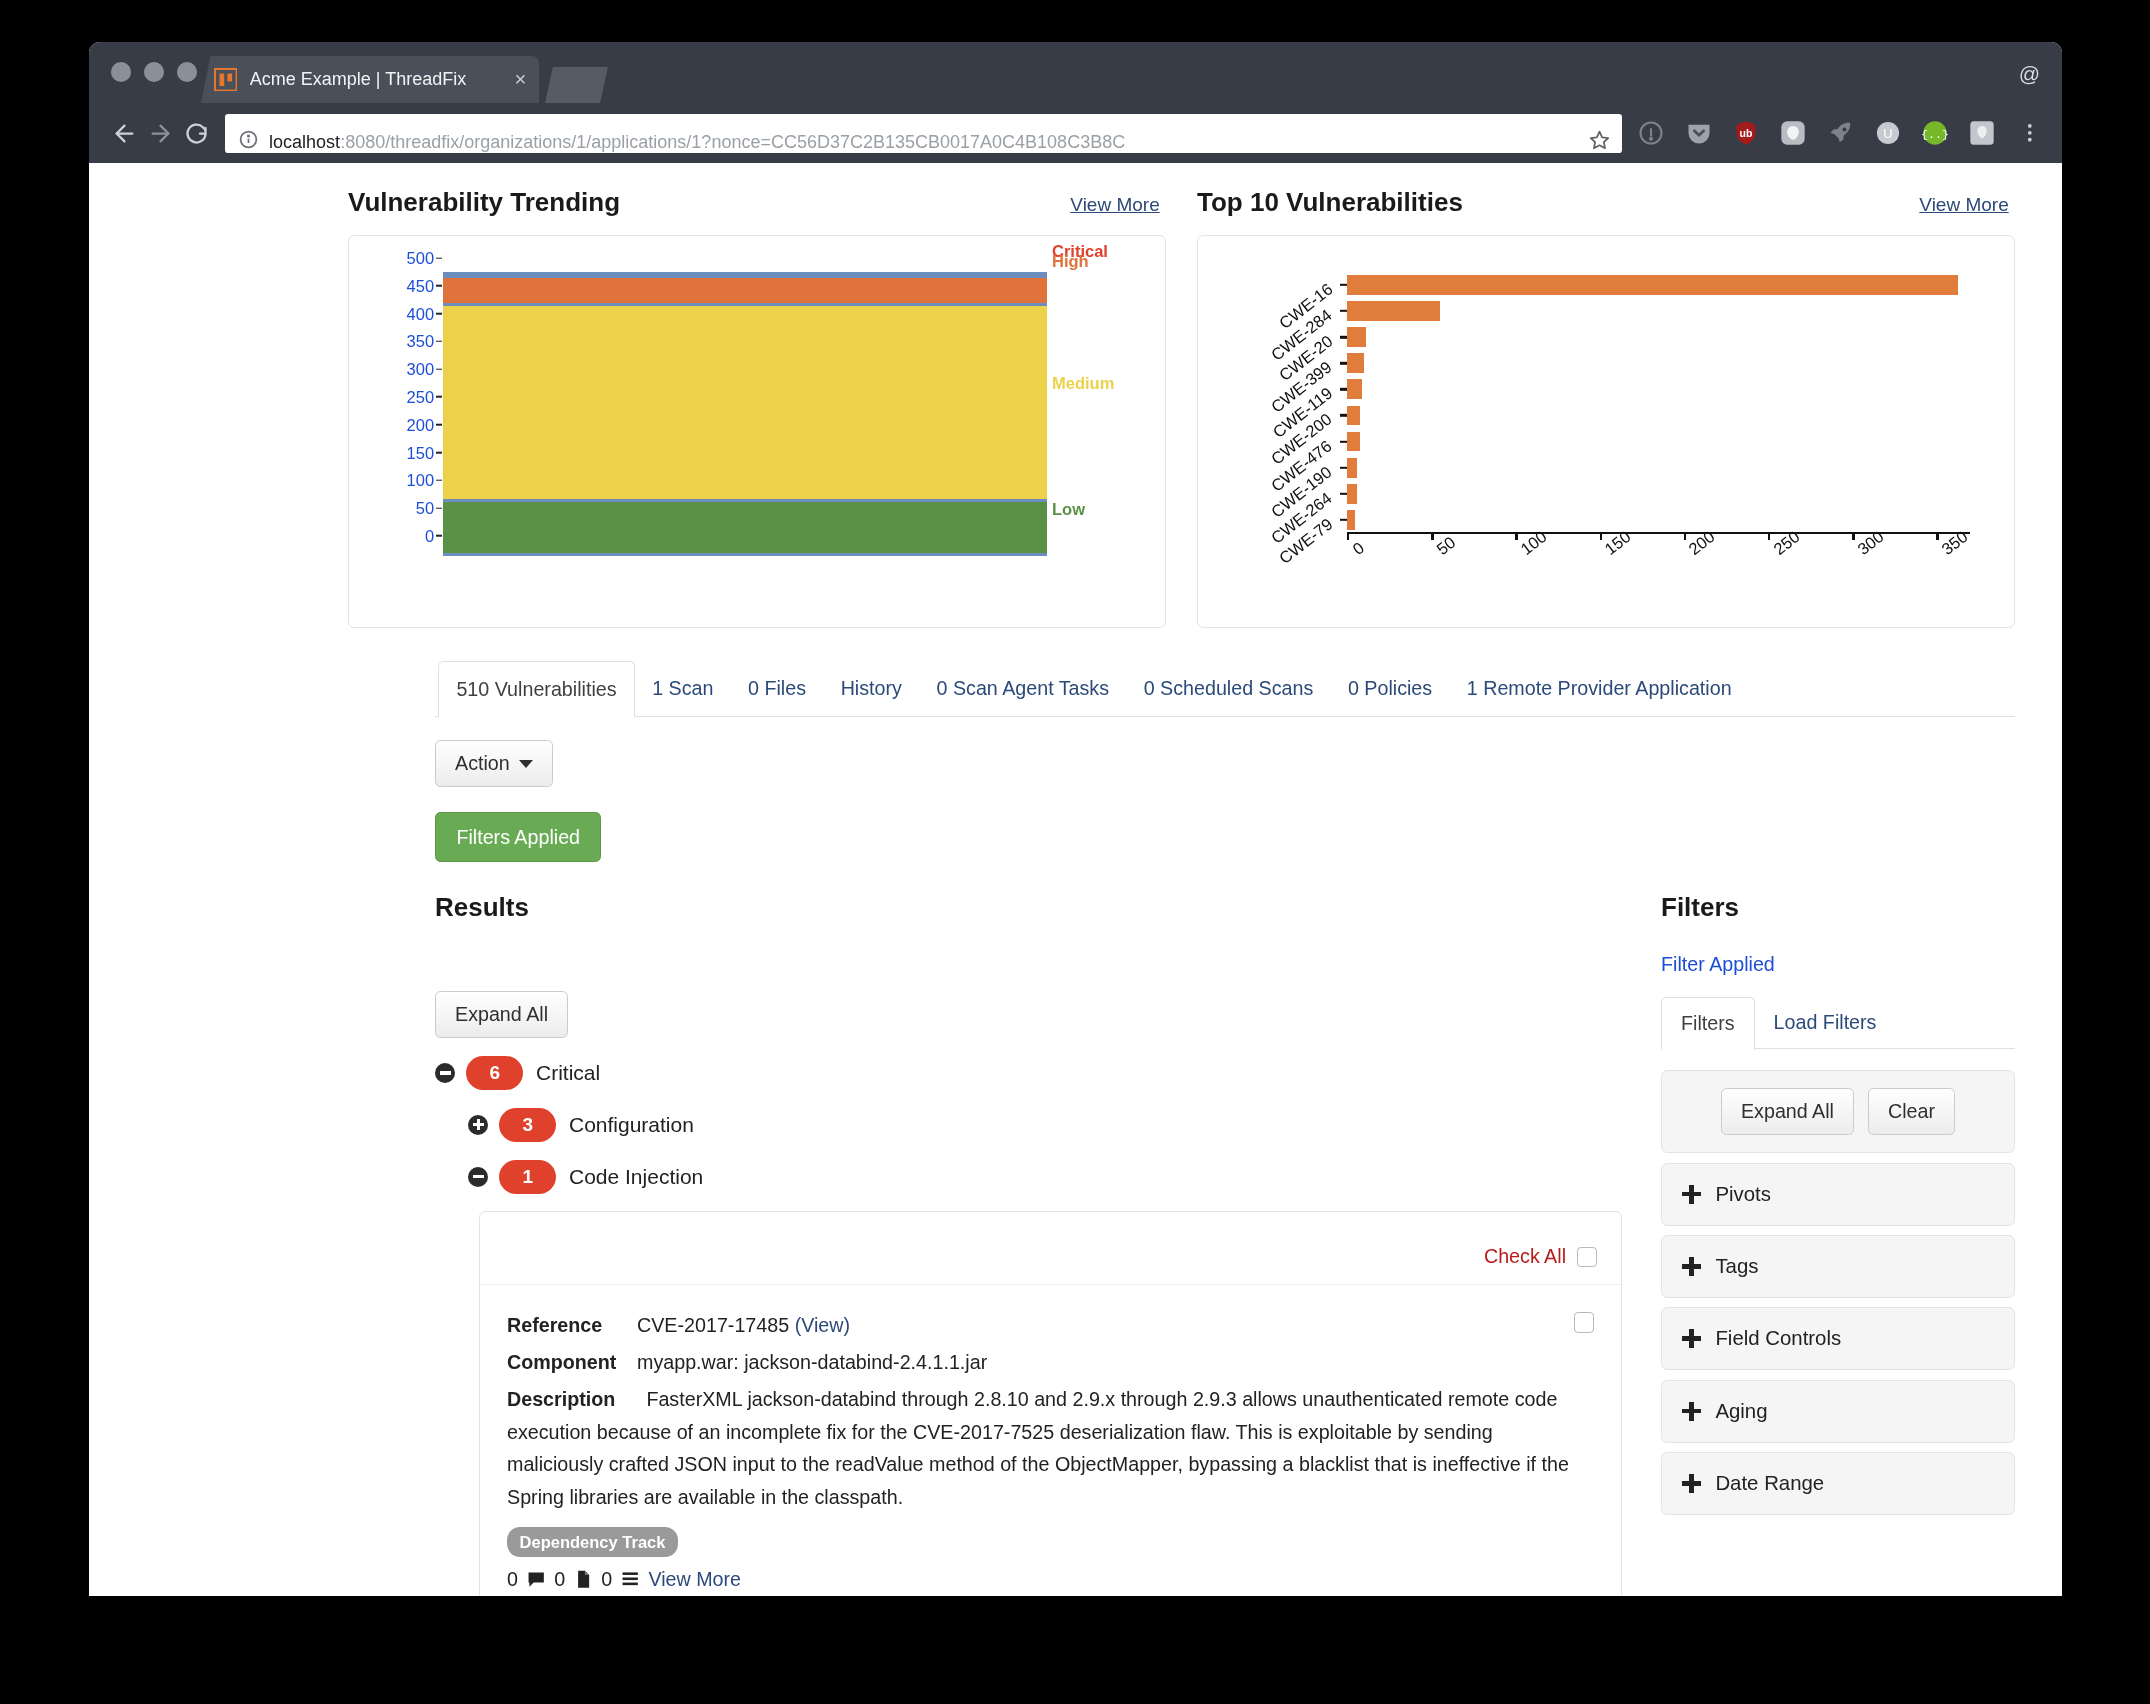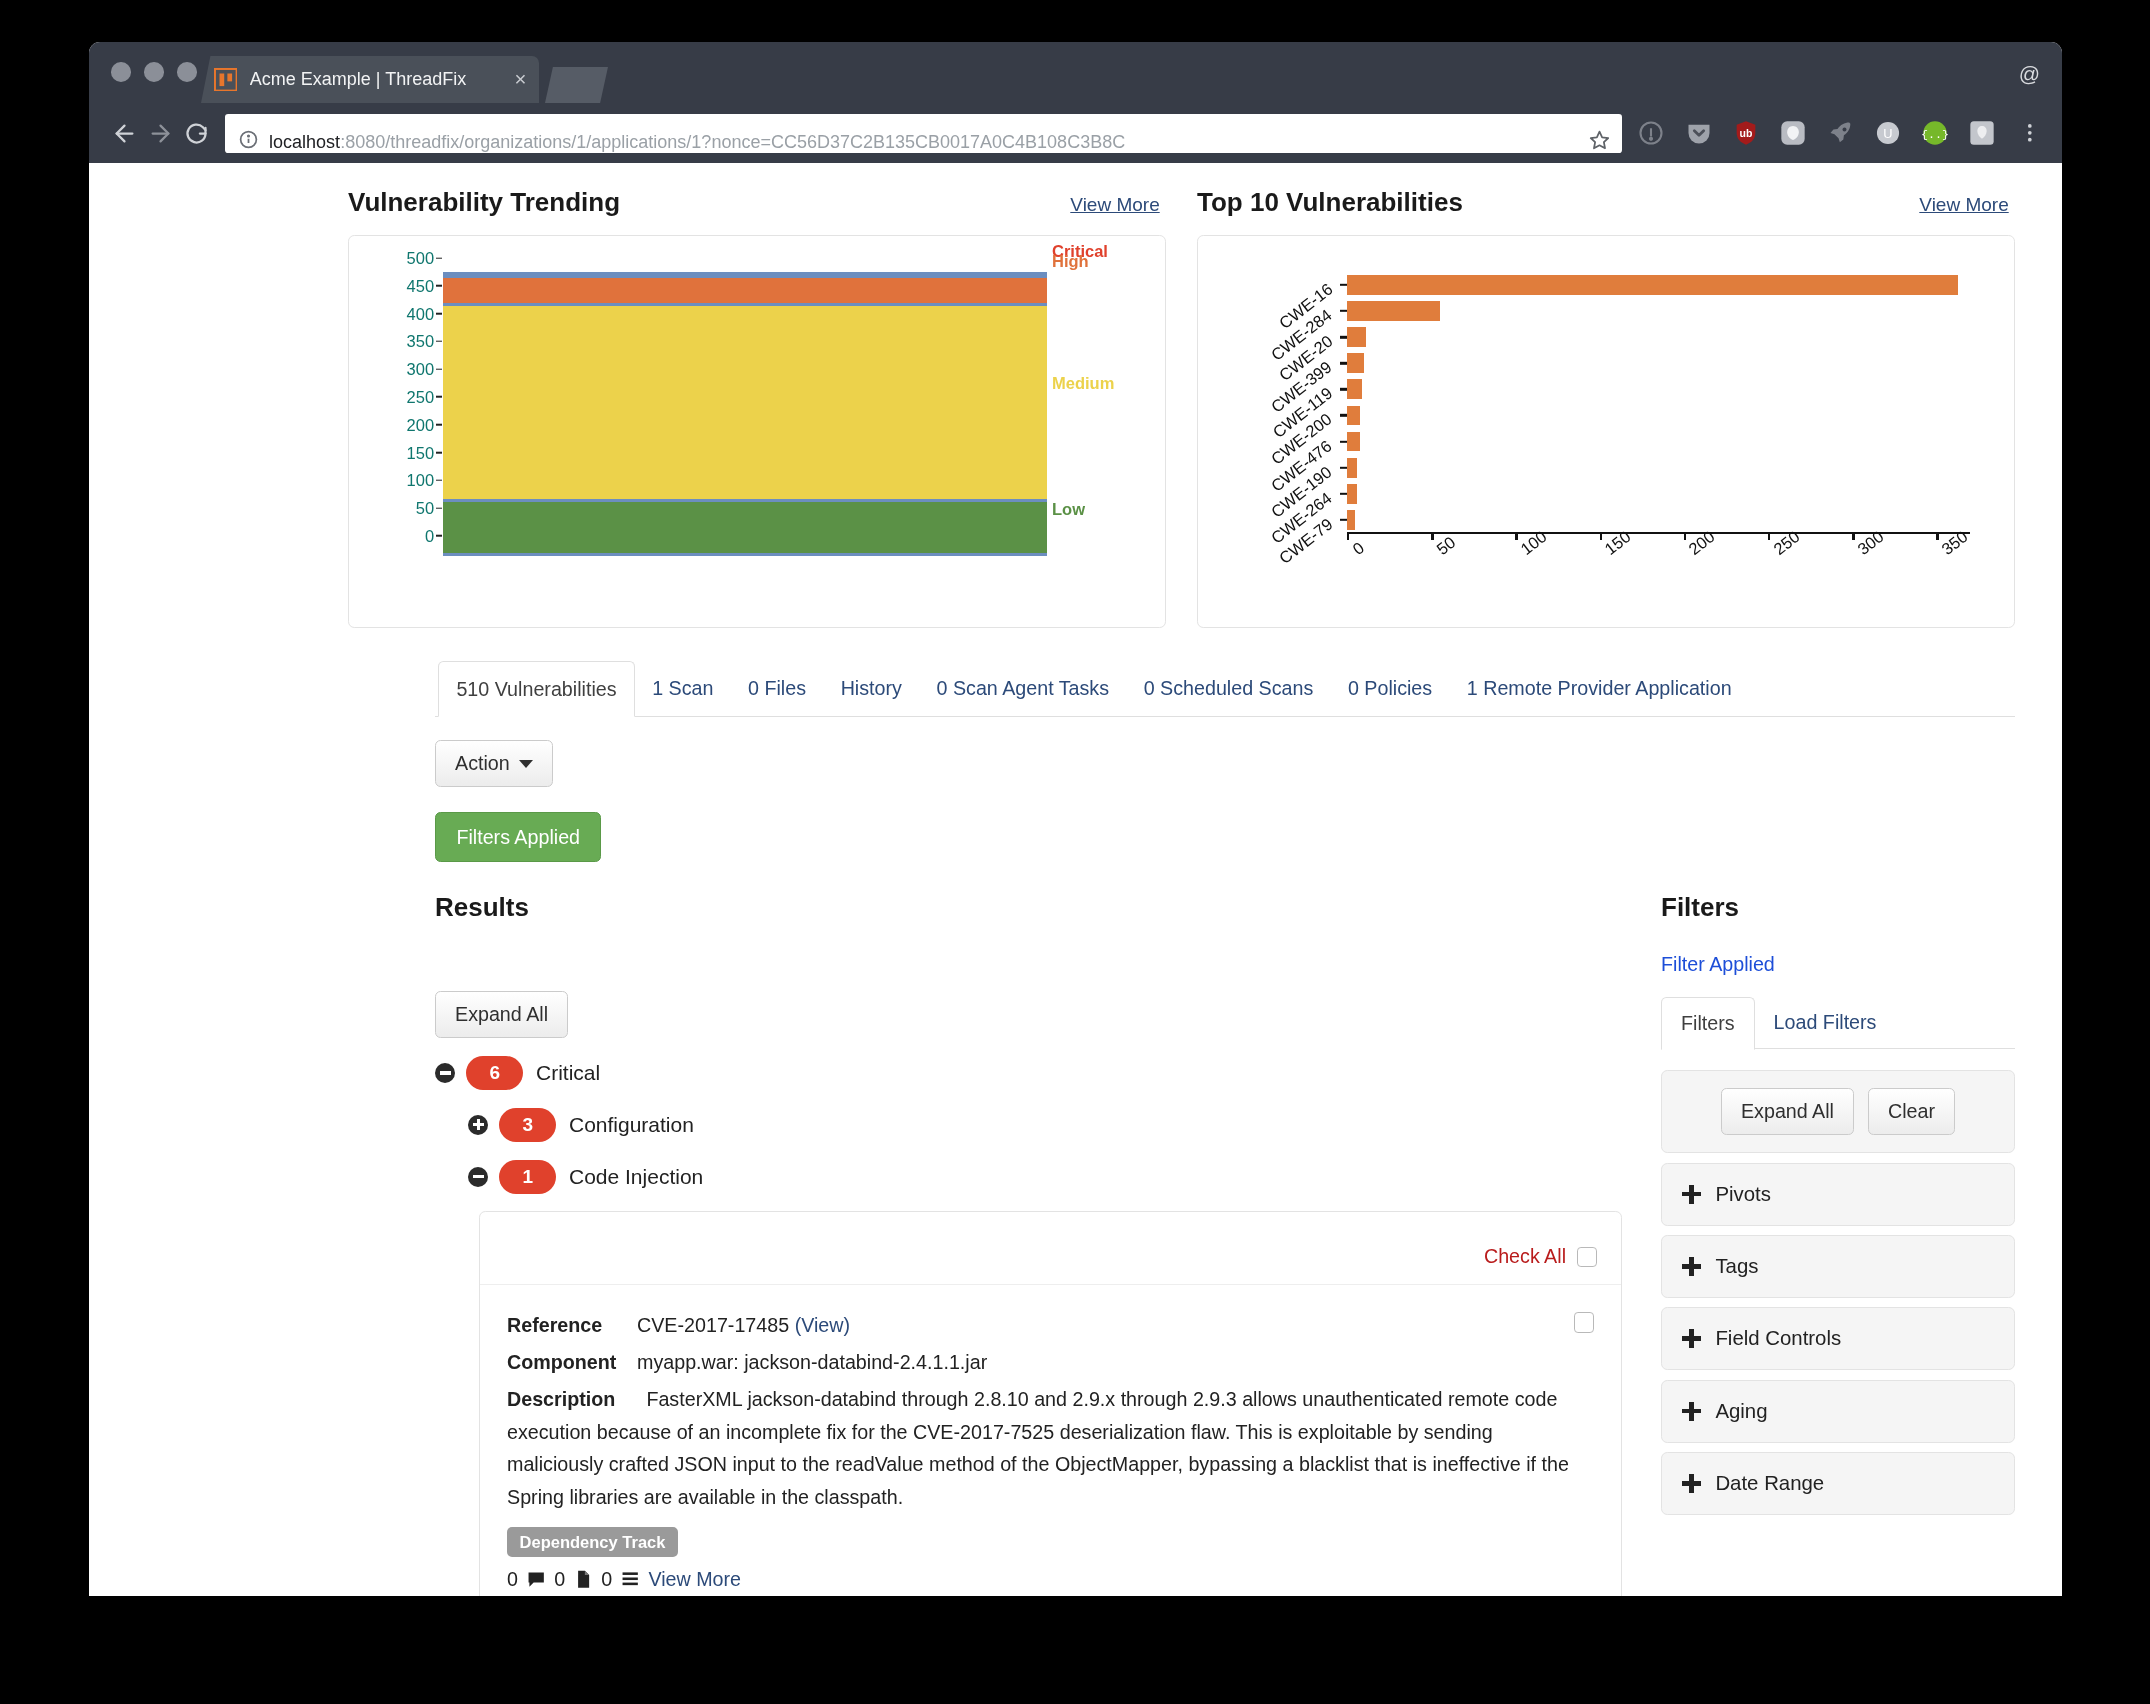--- a/index.html
+++ b/index.html
@@ -126,21 +126,21 @@
   #trend-plot { position:absolute; left: 94px; top: 30px; right: 118px; bottom: 72px; }
   .trend-band { position: absolute; left: 0; right: 0; }
   .trend-band::before, .trend-band::after {
     content:""; position:absolute; left:0; right:0; height: 2.4px; background: #6c8ebf;
   }
   .trend-band::before { top: -0.8px; }
   .trend-band::after { bottom: -0.8px; }
   .y-axis-ticks { position: absolute; left: 0; top: 30px; bottom: 72px; width: 93px; }
   .y-tick {
     position: absolute; right: 7.9px;
-    font-size: 16.5px; color: #0f766e; transform: translateY(-50%);
+    font-size: 16.5px; color: #1d4ed8; transform: translateY(-50%);
     white-space: nowrap;
   }
   .y-tick::after {
     content:""; position:absolute; right: -7.9px; top: 50%;
     width: 6.3px; height: 1.6px; background:#222; transform: translateY(-50%);
   }
   .trend-legend { position: absolute; right: 11px; top: 30px; bottom: 72px; width: 102px; }
   .trend-legend span {
     position:absolute; left: 0; font-size: 16.5px; font-weight: bold;
     transform: translateY(-50%); white-space: nowrap;
@@ -258,21 +258,21 @@
   #row-checkbox { position:absolute; right: 27px; top: 27px; }
   .field-row { font-size: 19.7px; color: #222; line-height: 1.65; margin-bottom: 4.7px; }
   .field-label { font-weight: bold; display:inline-block; min-width: 130px; }
   .field-link { color: #2c4a79; }
   #desc-block { font-size: 19.7px; color:#222; line-height: 1.65; }
   #desc-block .field-label { margin-right: 9.4px; }
   #dep-tag {
     display:inline-block; margin-top: 14px;
     background: #9a9a9a; color:#fff;
     font-size: 16.5px; font-weight: bold;
-    border-radius: 5px; padding: 5.5px 12.6px;
+    border-radius: 13px; padding: 5.5px 12.6px;
   }
   #vuln-meta { display:flex; align-items:center; gap: 7.9px; margin-top: 11px; font-size: 19.7px; color:#222; }
   #vuln-meta .mi { display:inline-flex; align-items:center; }
 
   
   #filters-heading { font-size: 26px; font-weight: bold; color: #1a1a1a; }
   #filter-applied-note { font-size: 19.7px; color: #1d4ed8; margin-top: 30px; }
   #filter-tabs {
     display:flex; align-items:flex-end;
     border-bottom: 1.6px solid #dfdfdf;

